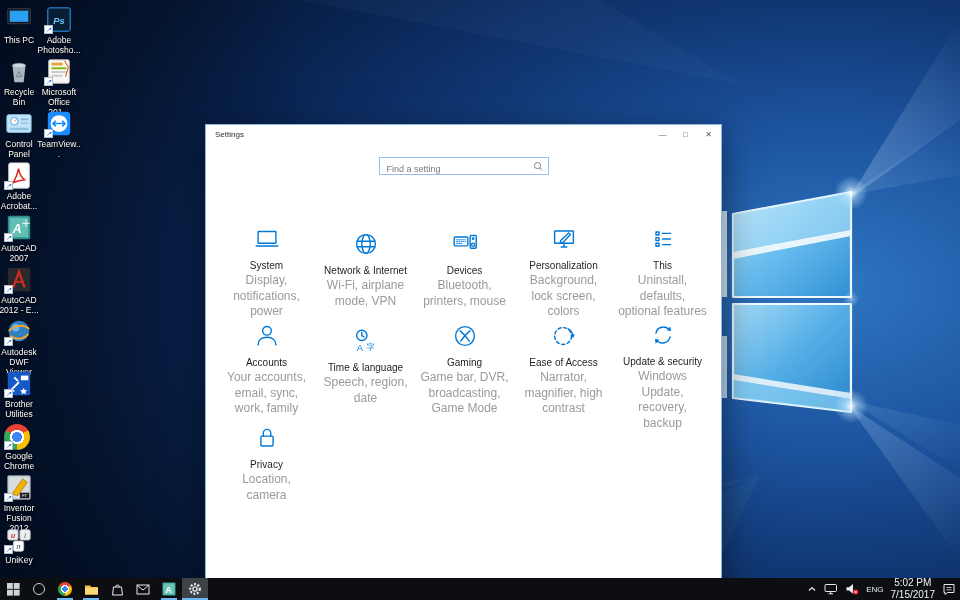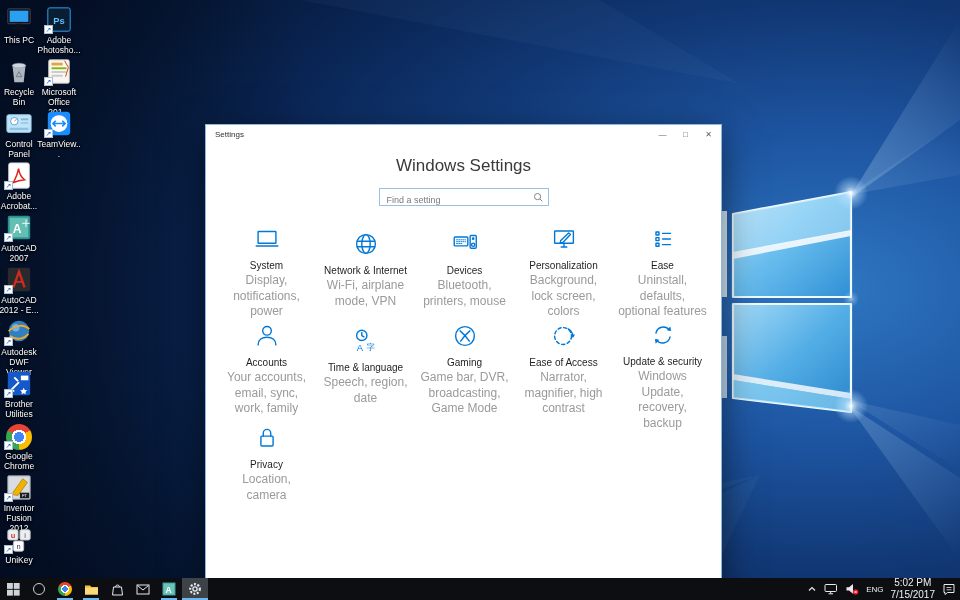--- a/index.html
+++ b/index.html
@@ -7,21 +7,21 @@
     width:960px;height:600px;overflow:hidden;position:relative;
     font-family:"Liberation Sans",sans-serif;
     background:
       linear-gradient(90deg, rgba(3,10,24,.5), rgba(3,10,24,0) 32%),
       radial-gradient(900px 560px at 86% 48%, #2f77c2 0%, #1d54a0 28%, #123a78 48%, #0a2656 68%, #051735 88%, #03102a 100%);
   }
   .wp{position:absolute;left:0;top:0;pointer-events:none;}
 
   
   .dicon{position:absolute;width:44px;text-align:center;cursor:pointer;}
-  .dicon .ic{width:30px;height:28px;margin:0 auto;position:relative;display:flex;align-items:flex-end;justify-content:center;}
+  .dicon .ic{width:30px;height:28px;margin:0 auto;position:relative;display:flex;align-items:flex-end;font-style:italic;}
   .dicon .ic svg{display:block;}
   .dicon .lbl{font-size:8.5px;color:#fff;text-shadow:0 1px 2px rgba(0,0,0,.95),0 0 3px rgba(0,0,0,.8);line-height:1.15;margin-top:2px;word-wrap:break-word;}
   .sc{position:absolute;left:0;bottom:0;width:9px;height:9px;background:#fff;border:1px solid #aebdd0;box-sizing:border-box;display:flex;align-items:center;justify-content:center;}
   .sc::before{content:"\2197";font-size:7px;color:#1e62c8;line-height:1;}
   .chrome-circle{border-radius:50%;
     background:
       radial-gradient(circle at 50% 50%, #4285f4 0 27%, #fff 27% 40%, rgba(0,0,0,0) 40%),
       conic-gradient(from -60deg, #ea4335 0 33%, #fbbc05 33% 66%, #34a853 66% 100%);}
 
   
@@ -280,21 +280,20 @@
 <div class="swin">
   <div class="titlebar">
     <span class="wtitle">Settings</span>
     <div class="wctrls">
       <div class="wbtn">—</div>
       <div class="wbtn">□</div>
       <div class="wbtn">✕</div>
     </div>
   </div>
 
-  <div class="heading">Windows Settings</div>
 
   <div class="searchwrap">
     <input type="text" placeholder="Find a setting" style="">
     <svg width="11" height="11" viewBox="0 0 12 12">
         <circle cx="5" cy="5" r="3.4" fill="none" stroke="#7a7a7a" stroke-width="1"></circle>
         <path d="M7.6 7.6l2.6 2.6" stroke="#7a7a7a" stroke-width="1"></path>
       </svg>
   </div>
 
   <div class="tilegrid">
@@ -350,21 +349,21 @@
 
     <div class="tile">
       <div class="tico">
         <svg class="tsvg" viewBox="0 0 32 32">
             <rect x="8.5" y="8.5" width="3.2" height="3.2"></rect>
             <rect x="8.5" y="14.5" width="3.2" height="3.2"></rect>
             <rect x="8.5" y="20.5" width="3.2" height="3.2"></rect>
             <path d="M15.5 10h8.5M15.5 16h8.5M15.5 22h8.5"></path>
           </svg>
       </div>
-      <div class="tlabel">Ease</div>
+      <div class="tlabel">This</div>
       <div class="tdesc">Uninstall, defaults, optional features</div>
     </div>
 
     <div class="tile">
       <div class="tico">
         <svg class="tsvg" viewBox="0 0 32 32">
             <circle cx="16" cy="10.5" r="4.6"></circle>
             <path d="M6.5 25.5c0-5.4 4.3-8.2 9.5-8.2s9.5 2.8 9.5 8.2"></path>
           </svg>
       </div>

